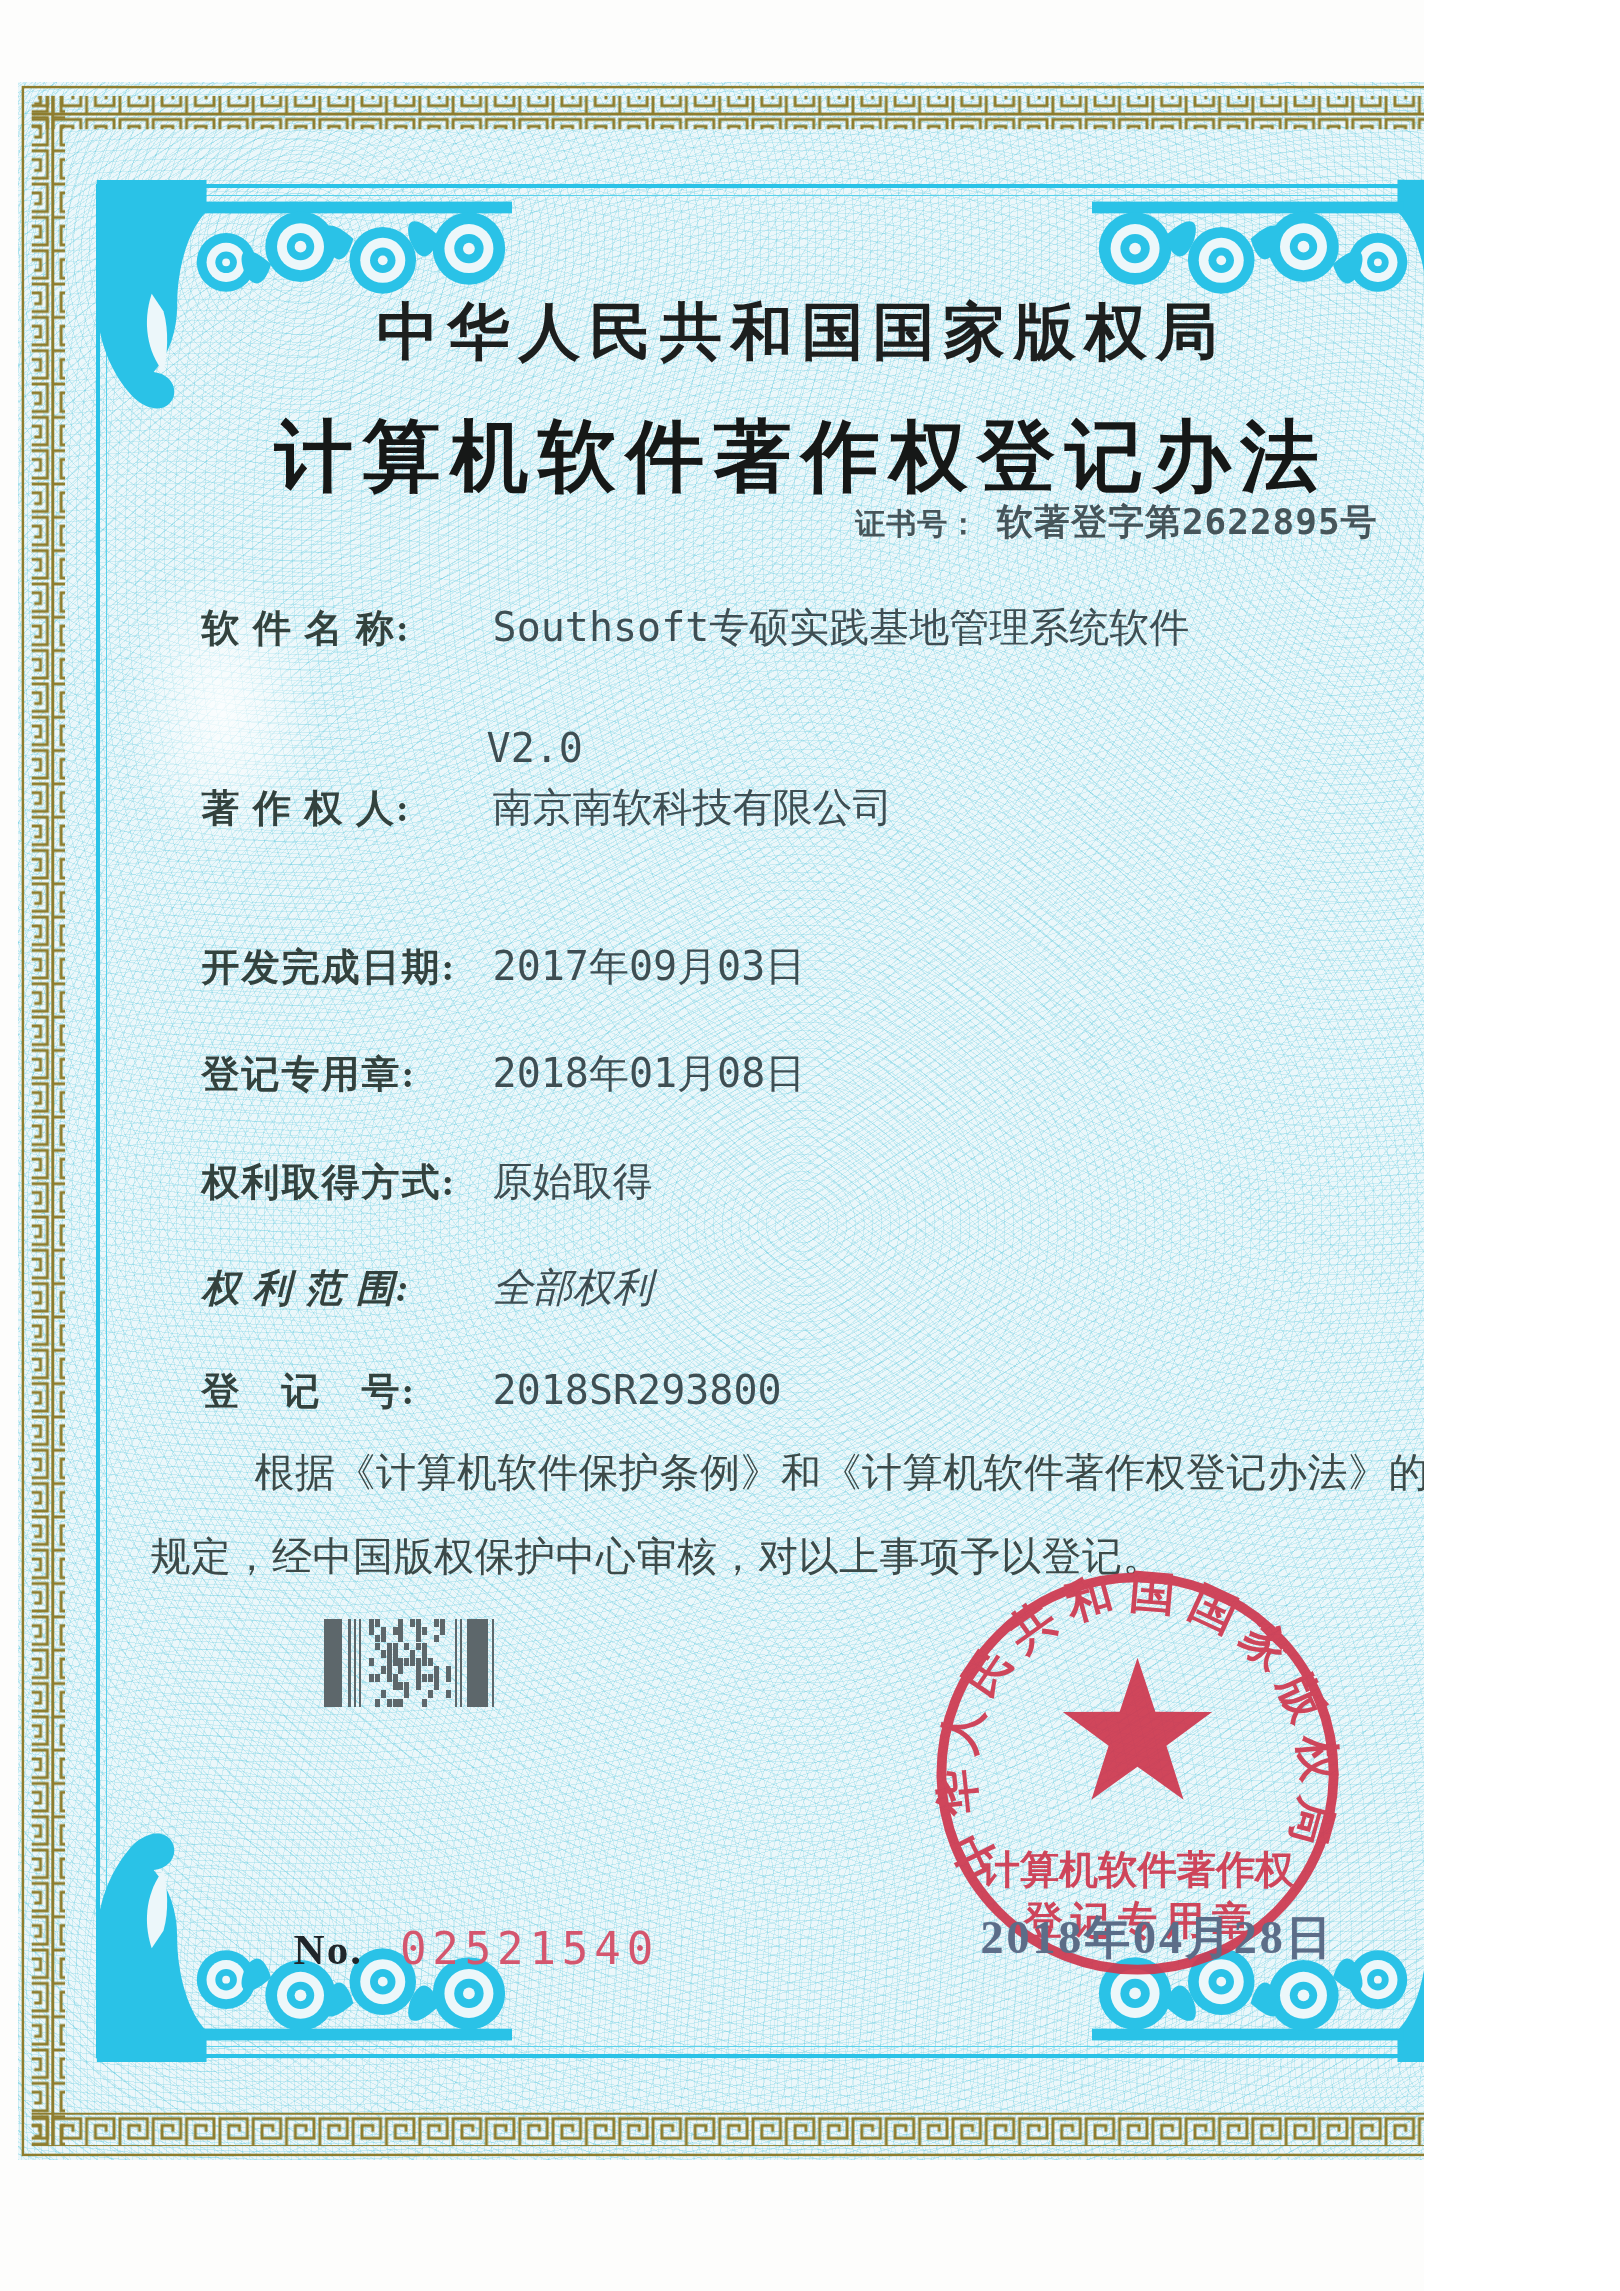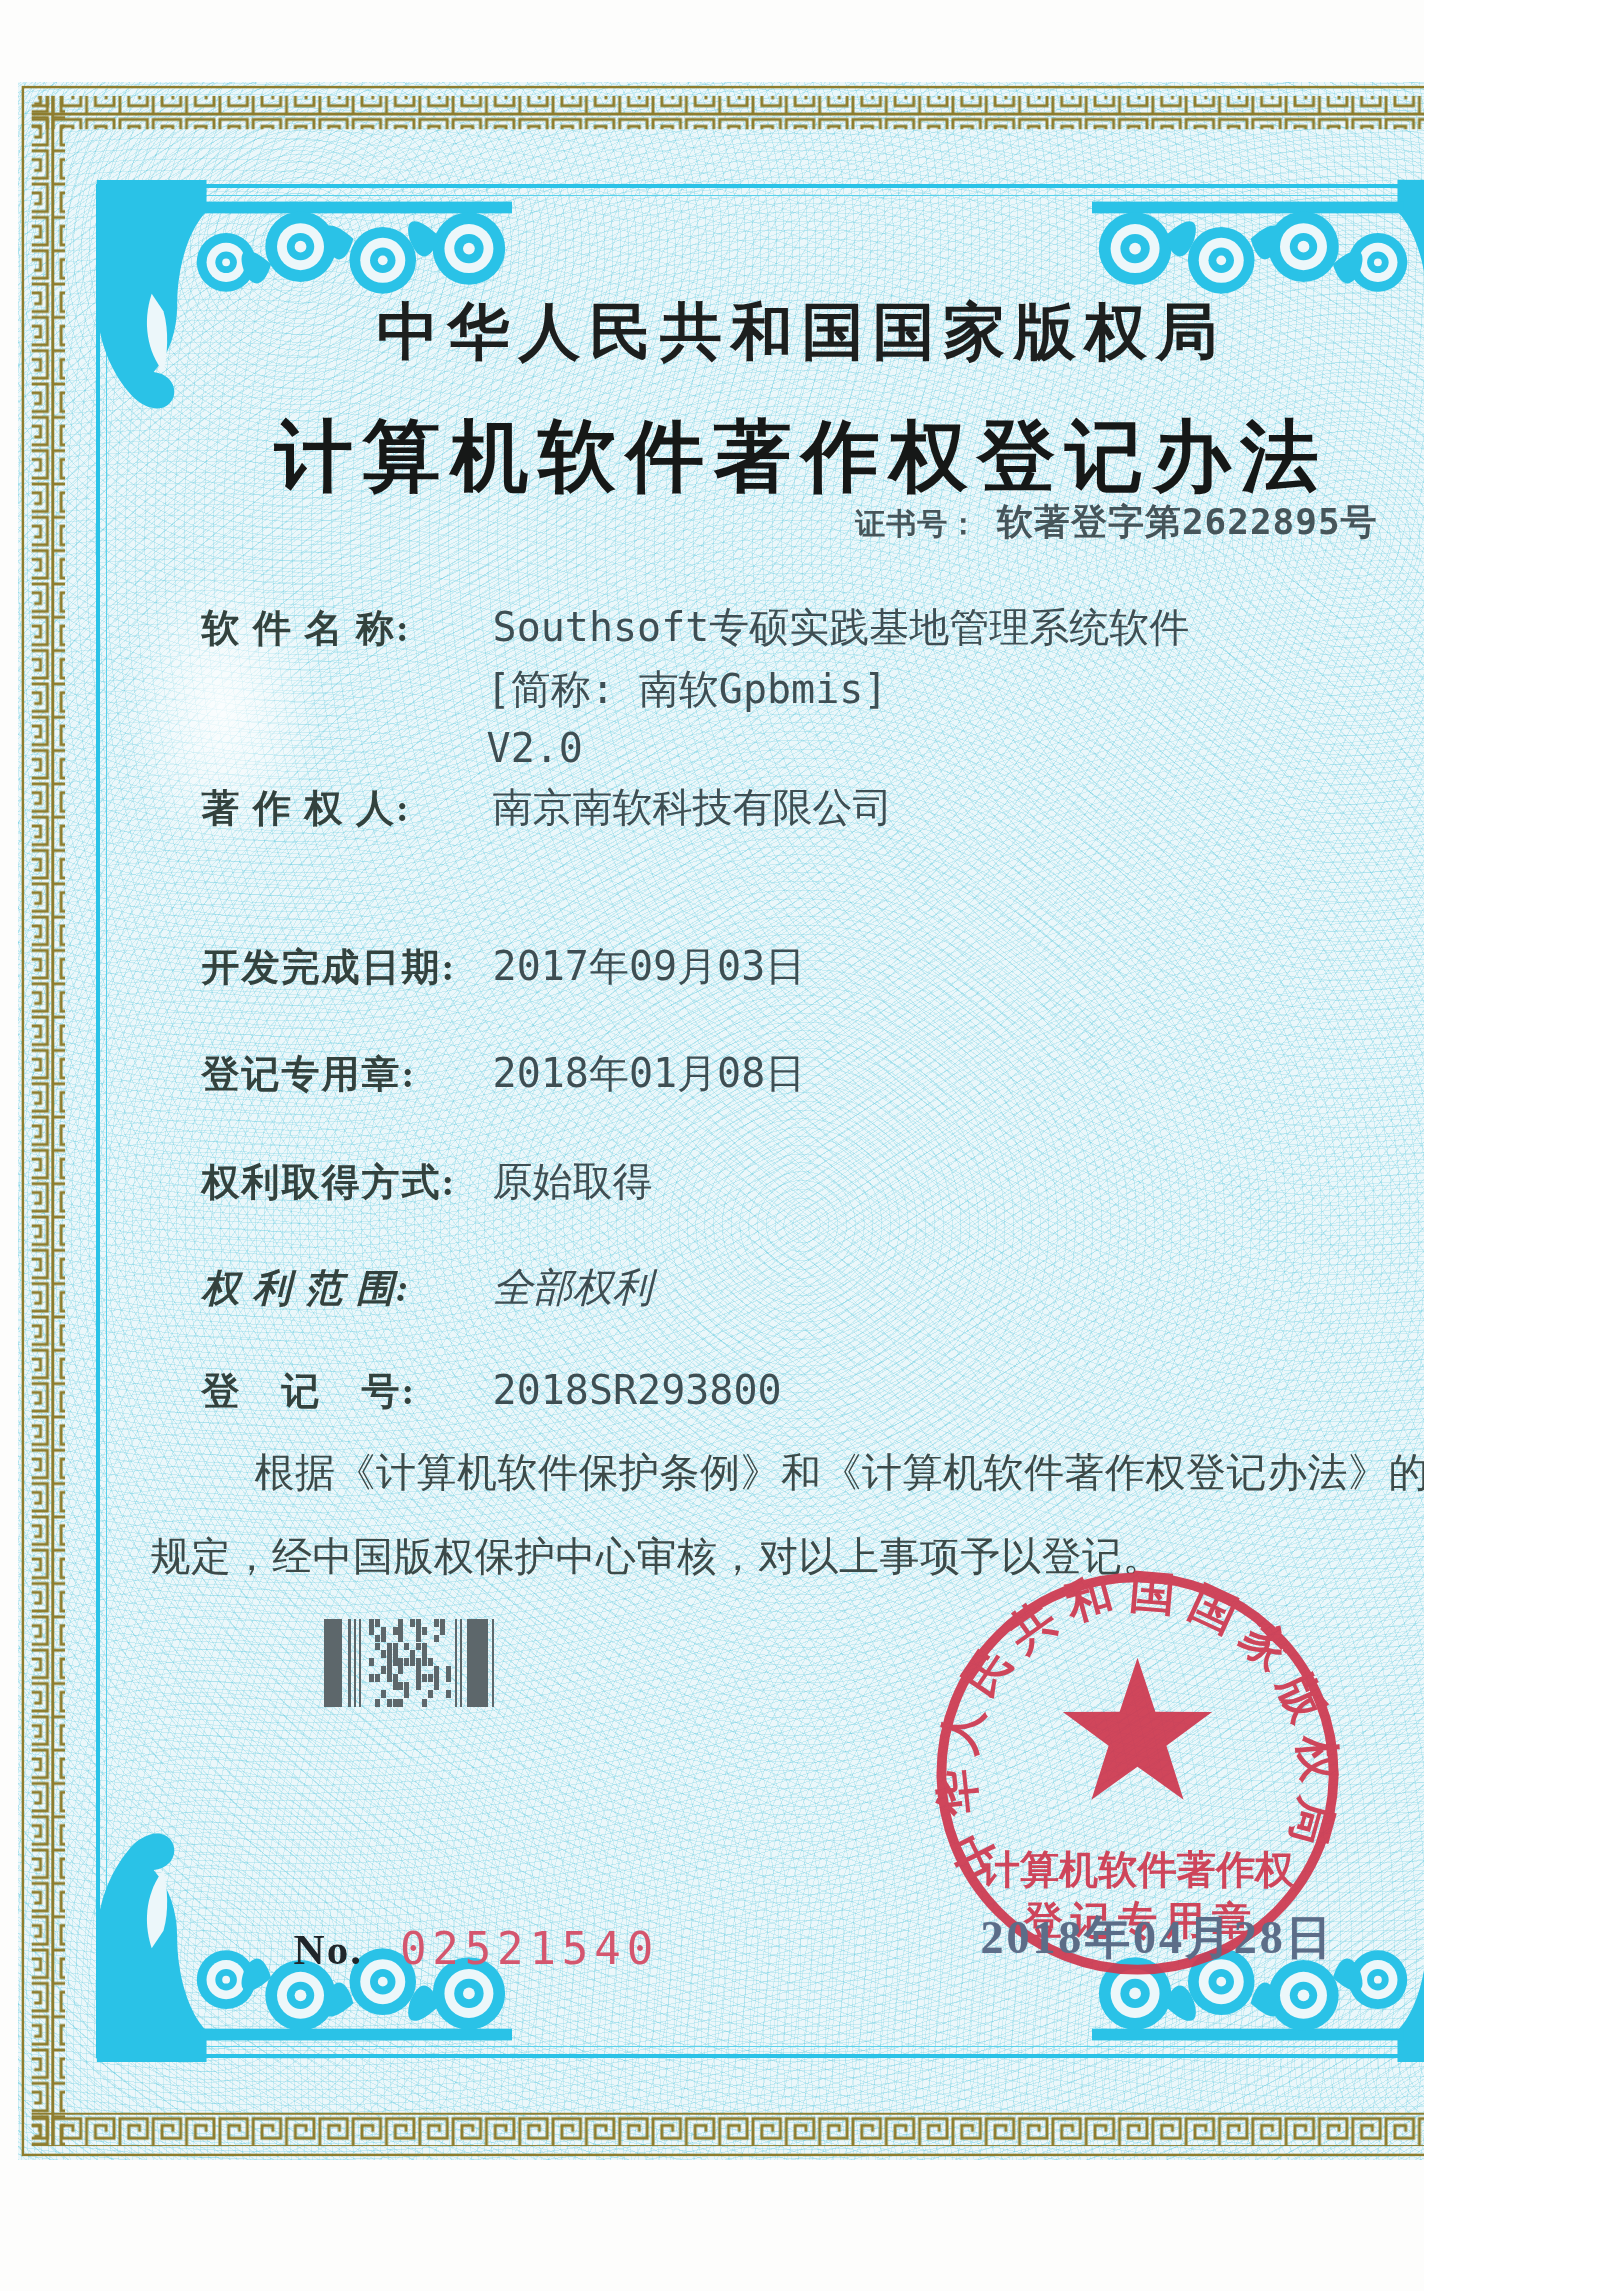--- a/index.html
+++ b/index.html
@@ -219,21 +219,20 @@
 
     <div class="authority">中华人民共和国国家版权局</div>
     <div class="main-title">计算机软件著作权登记办法</div>
     <div class="cert-no">
       <span>证书号：</span><span class="val">软著登字第2622895号</span>
     </div>
 
     <div class="field-row" style="top:518px;">
       <span class="lbl">软 件 名 称:</span><span class="val">Southsoft专硕实践基地管理系统软件</span>
     </div>
-    <div class="sub-line" style="top:580px;">[简称: 南软Gpbmis]</div>
     <div class="sub-line" style="top:643px;">V2.0</div>
 
     <div class="field-row" style="top:698px;">
       <span class="lbl">著 作 权 人:</span><span class="val">南京南软科技有限公司</span>
     </div>
     <div class="field-row" style="top:857px;">
       <span class="lbl">开发完成日期:</span><span class="val">2017年09月03日</span>
     </div>
     <div class="field-row" style="top:964px;">
       <span class="lbl">登记专用章:</span><span class="val">2018年01月08日</span>

